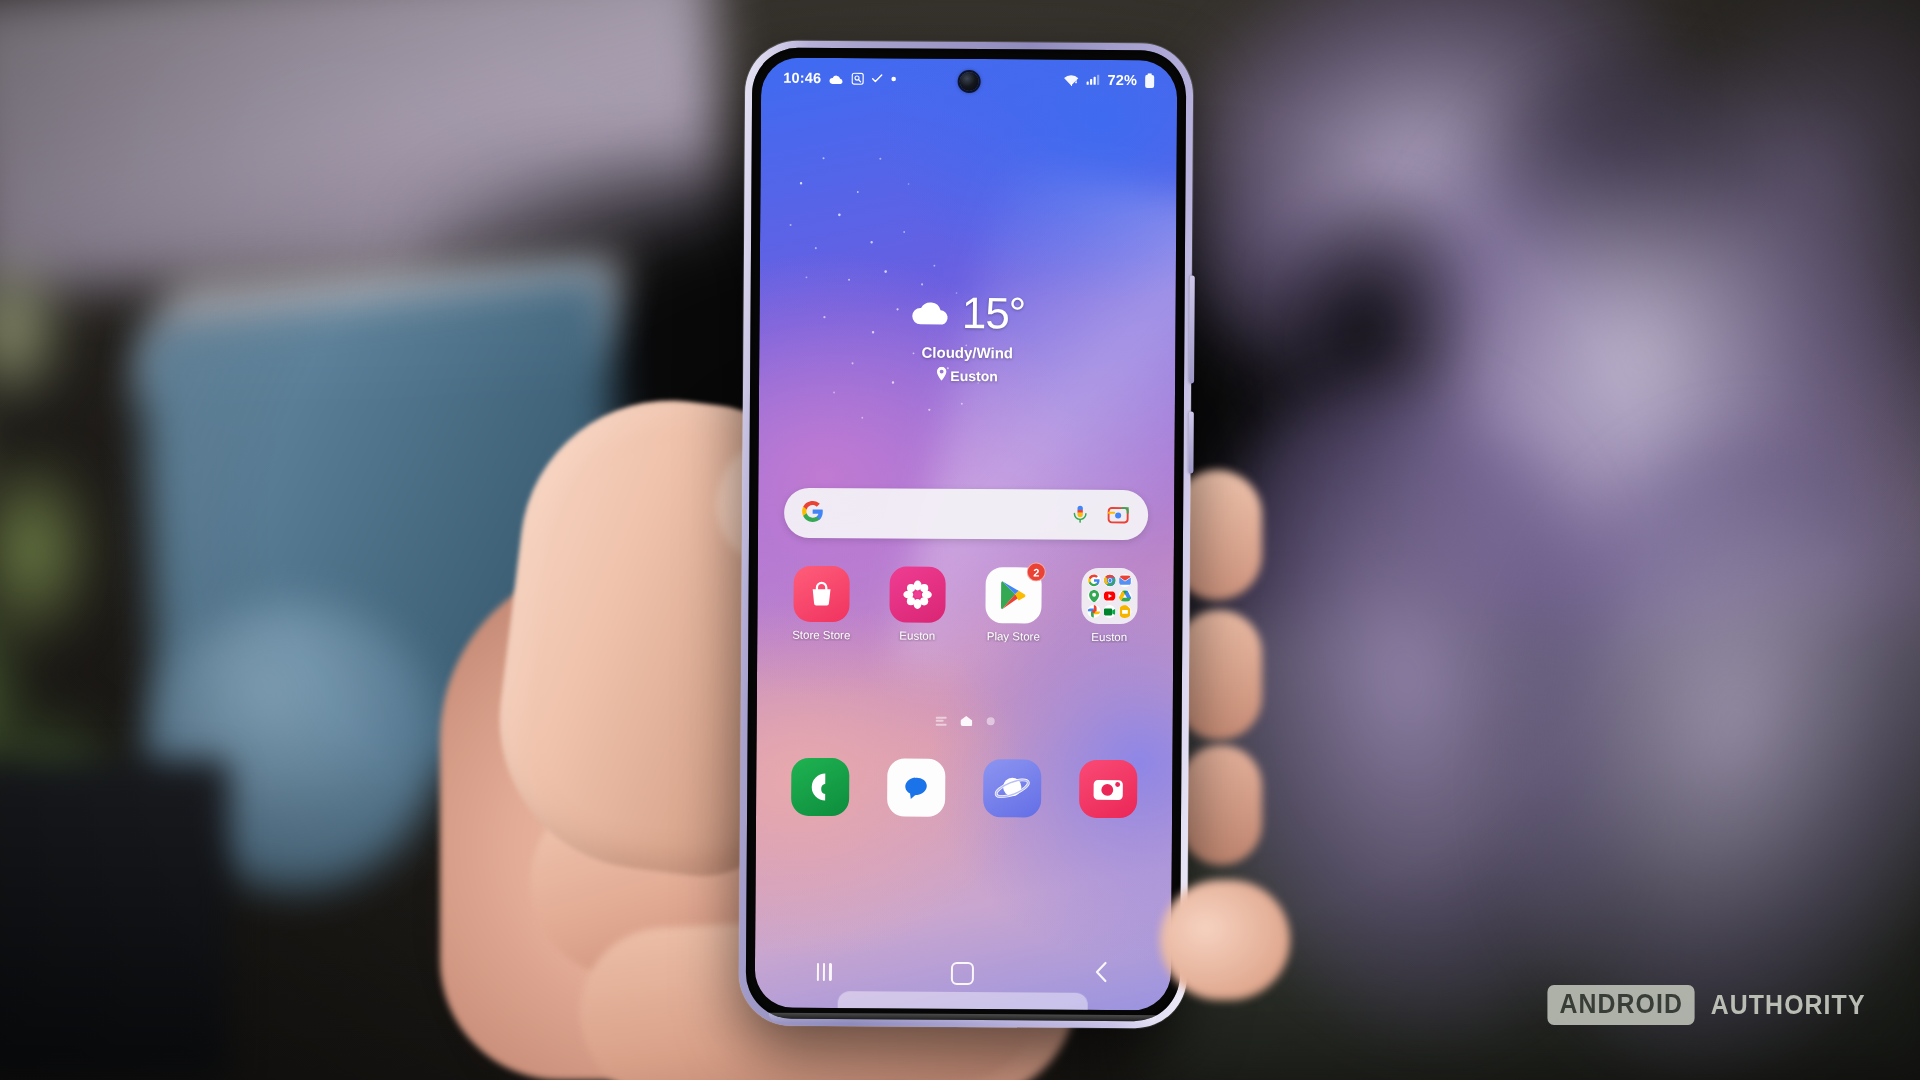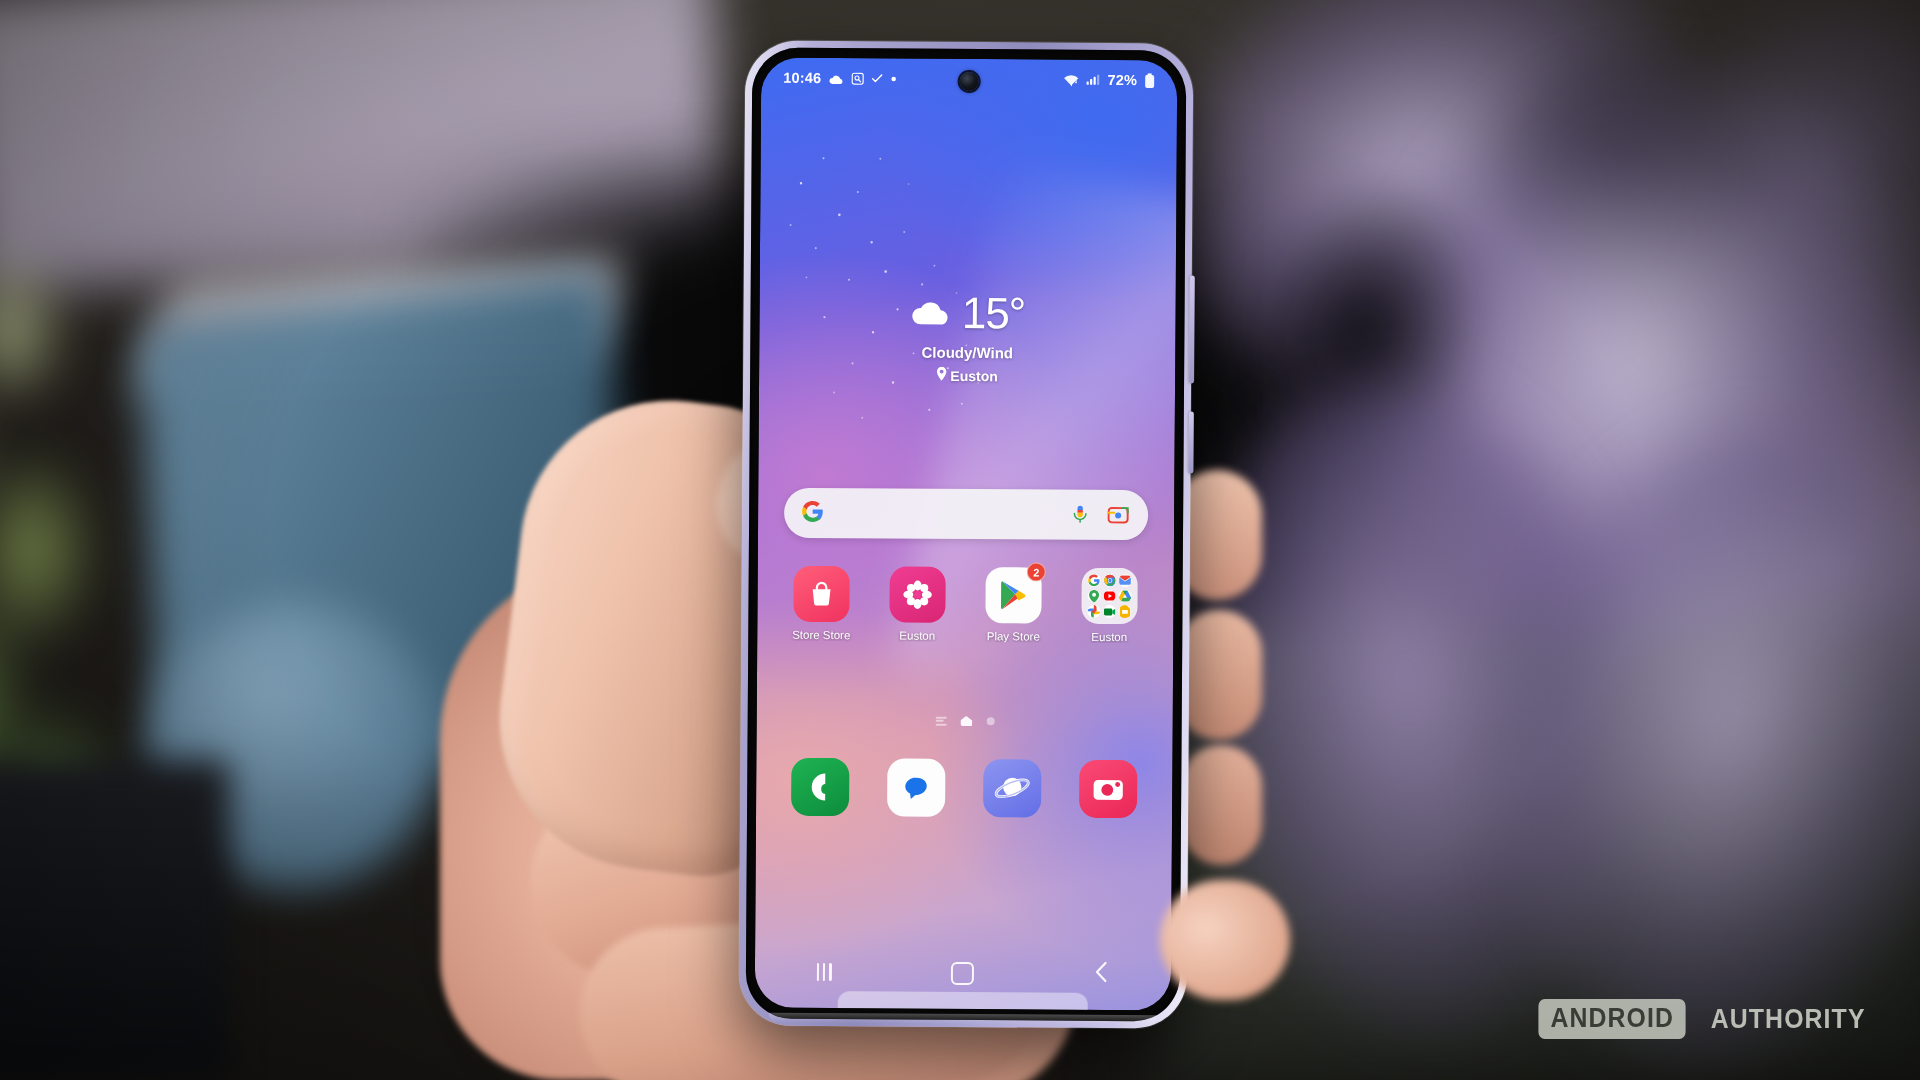--- a/index.html
+++ b/index.html
@@ -305,21 +305,21 @@
 
   
   .chin-refl{
     position:absolute;left:30px;right:30px;bottom:3px;height:10px;
     background:linear-gradient(180deg, rgba(255,255,255,.28), rgba(255,255,255,0));
     border-radius:0 0 30px 30px;
   }
 
   
   #watermark{
-    position:absolute;right:48px;bottom:41px;display:flex;align-items:center;gap:11px;
+    position:absolute;right:48px;bottom:55px;display:flex;align-items:center;gap:2px;
     opacity:.92;
   }
   #wm-box{
     background:#b9bdb3;color:#3a3f38;font-weight:800;font-size:27px;
     letter-spacing:1.2px;padding:4px 13px 5px;border-radius:7px;
     font-family:"Liberation Sans", sans-serif;transform:scaleX(.92);
   }
   #wm-text{
     color:#c6cabf;font-weight:800;font-size:27px;letter-spacing:1.2px;
     transform:scaleX(.92);

